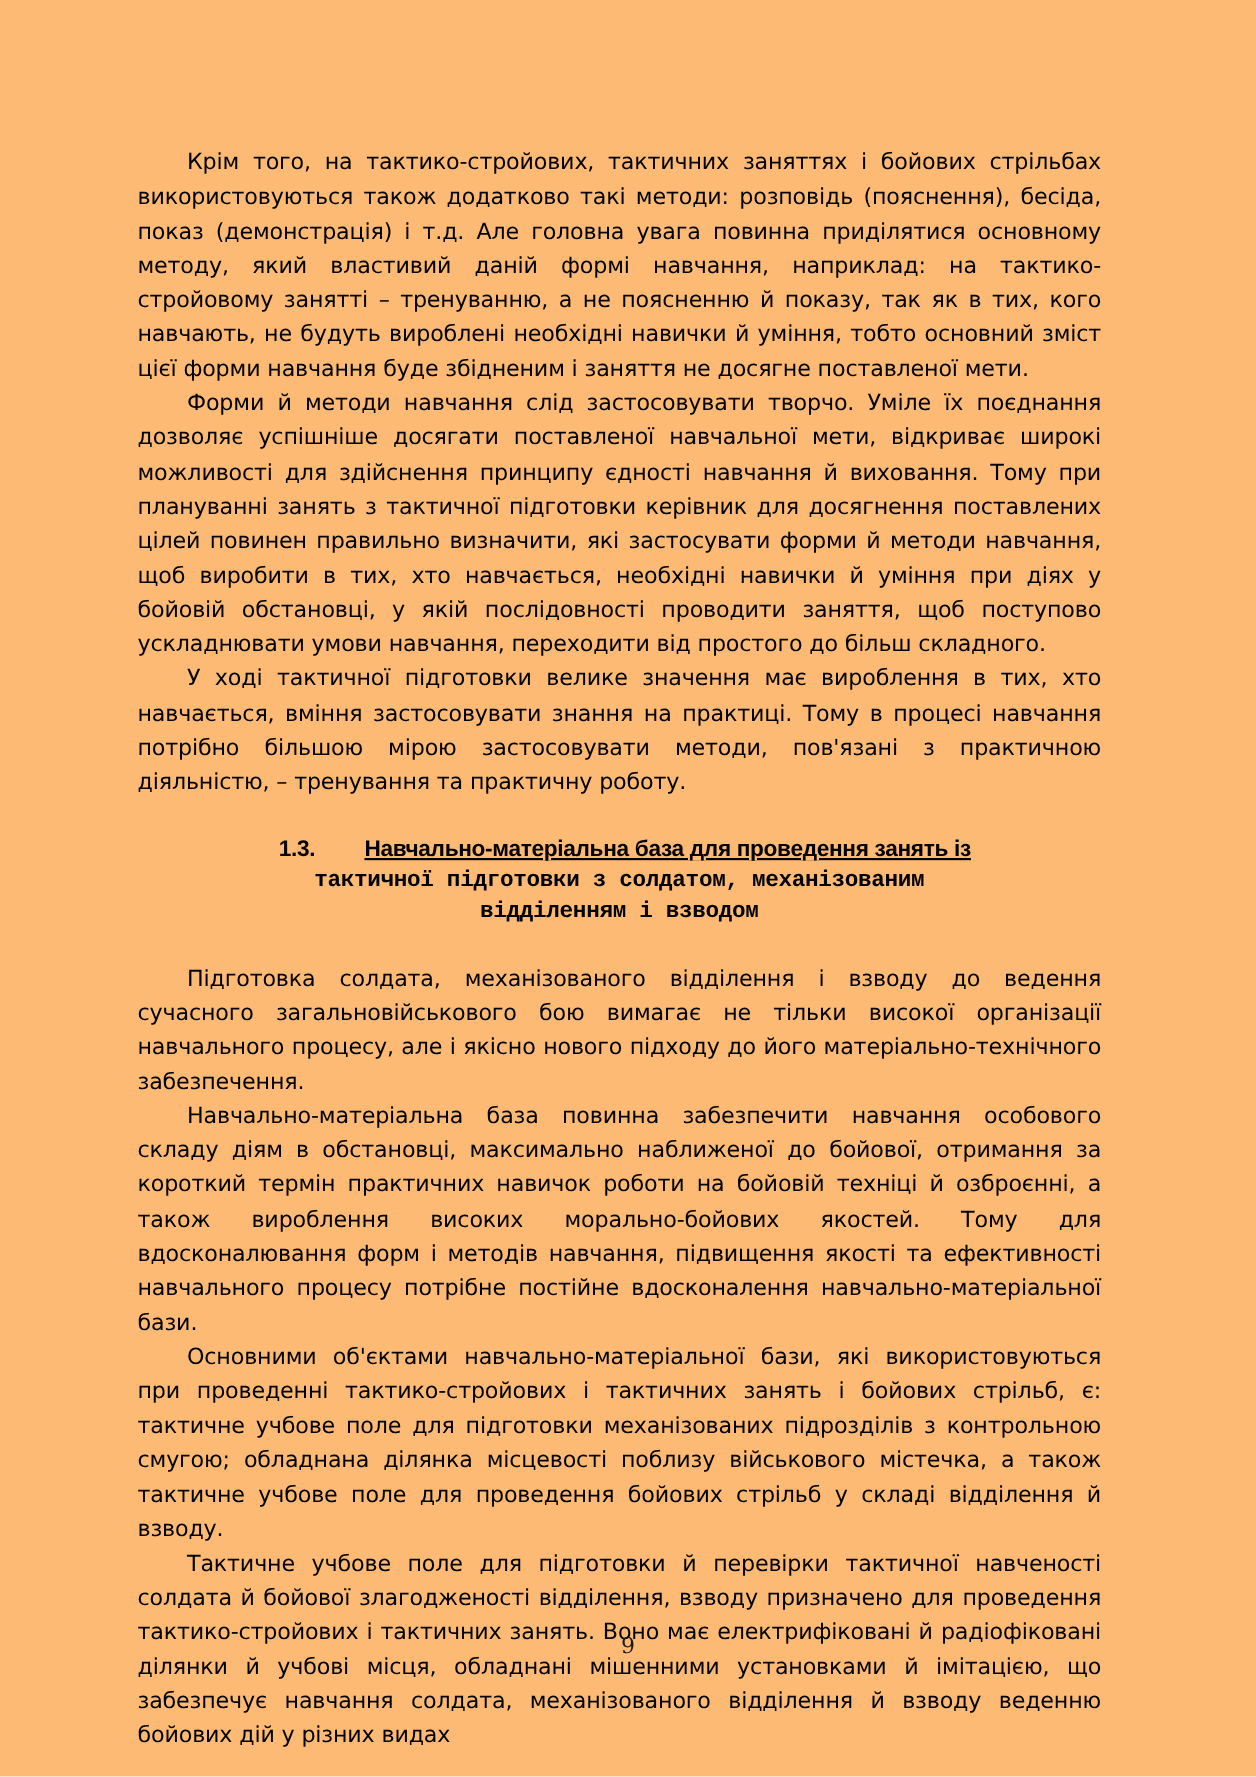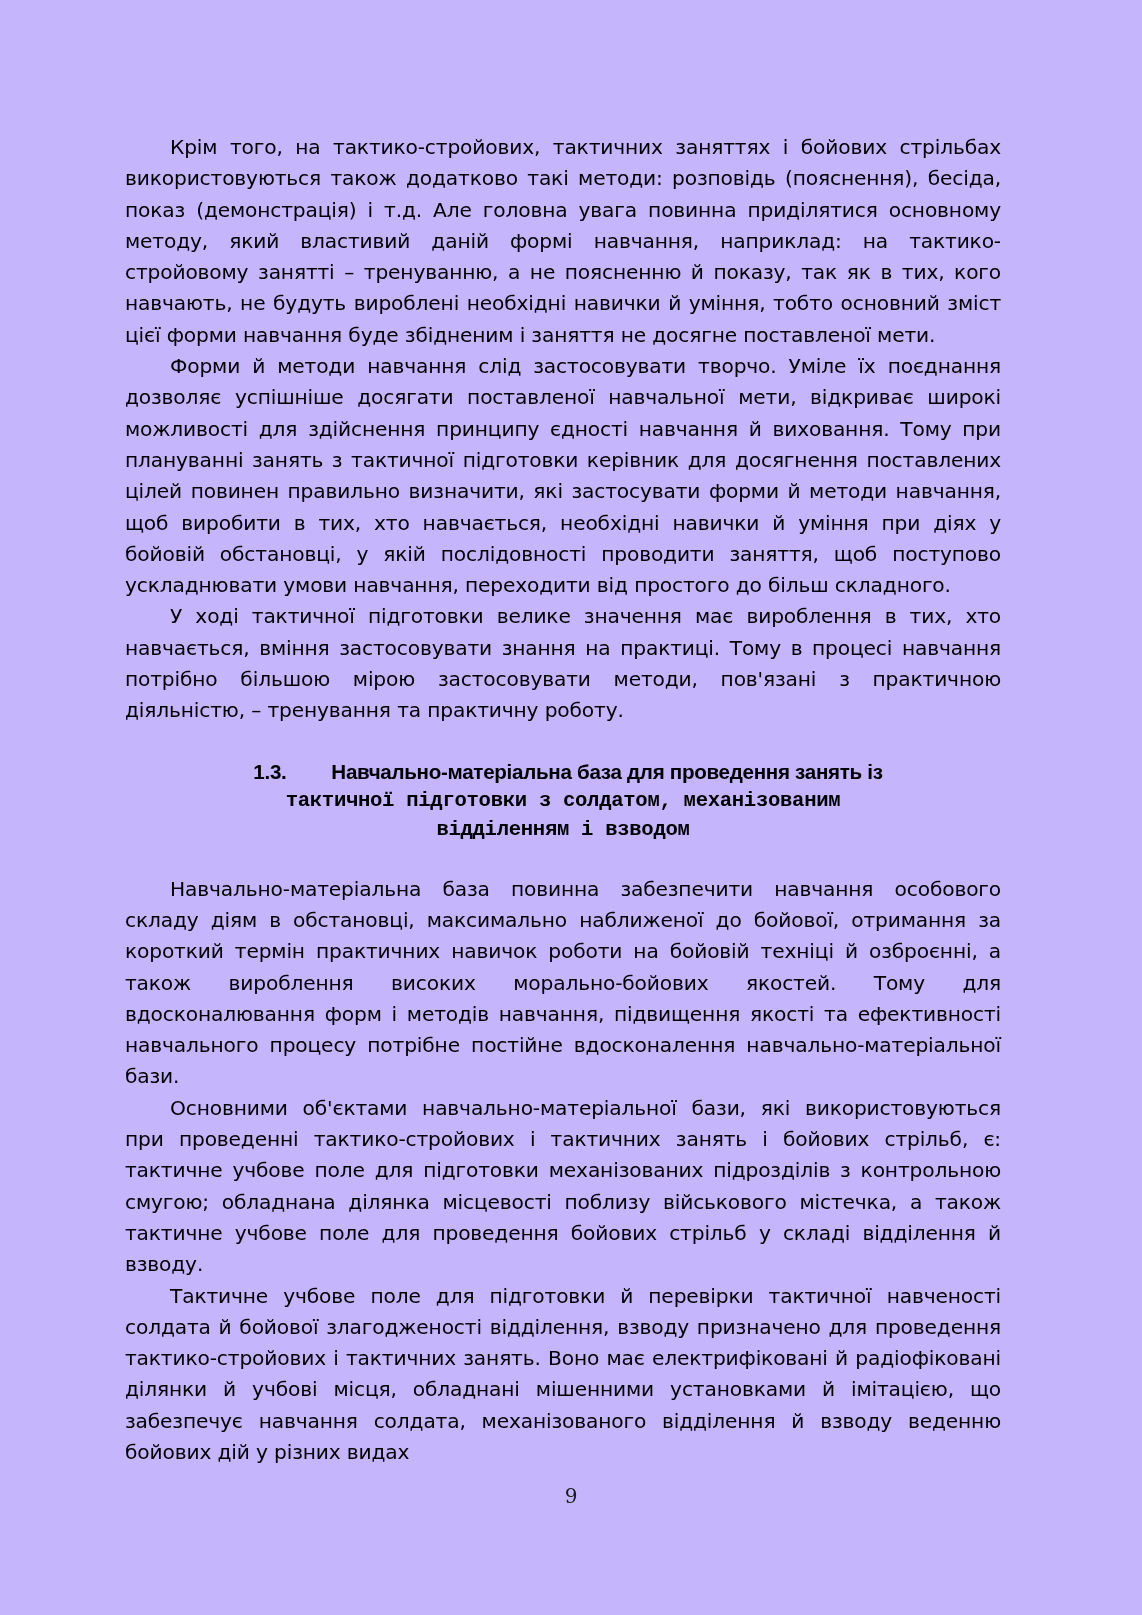--- a/index.html
+++ b/index.html
@@ -5,21 +5,21 @@
 <style>
   html, body {
     margin: 0;
     padding: 0;
     background: #ffffff;
   }
   .page {
     position: relative;
     width: 1142px;
     height: 1615px;
-    background: #c4b5fd;
+    background: #fdba74;
     margin: 0 auto;
     overflow: hidden;
     font-family: "DejaVu Sans", sans-serif;
     color: #000000;
   }
   .content {
     position: absolute;
     left: 125px;
     top: 132px;
     width: 876px;
@@ -52,20 +52,21 @@
     letter-spacing: -0.3px;
   }
   .heading-block {
     margin-top: 30px;
     margin-bottom: 30px;
     width: 876px;
   }
   .heading-line-1 {
     display: block;
     padding-left: 10px;
+    text-decoration: underline;
   }
   .heading-num {
     display: inline-block;
     width: 78px;
     text-align: left;
     font-family: "Liberation Sans", sans-serif;
   }
   .heading-line-2,
   .heading-line-3 {
     display: block;
@@ -97,20 +98,21 @@
     <p class="body-par">У ході тактичної підготовки велике значення має вироблення в тих, хто навчається, вміння застосовувати знання на практиці. Тому в процесі навчання потрібно більшою мірою застосовувати методи, пов'язані з практичною діяльністю, – тренування та практичну роботу.</p>
 
     <div class="heading-block">
       <div class="section-heading">
         <span class="heading-line-1"><span class="heading-num">1.3.</span><span>Навчально-матеріальна база для проведення занять із</span></span>
         <span class="heading-line-2">тактичної підготовки з солдатом, механізованим</span>
         <span class="heading-line-3">відділенням і взводом</span>
       </div>
     </div>
 
+    <p class="body-par">Підготовка солдата, механізованого відділення і взводу до ведення сучасного загальновійськового бою вимагає не тільки високої організації навчального процесу, але і якісно нового підходу до його матеріально-технічного забезпечення.</p>
 
     <p class="body-par">Навчально-матеріальна база повинна забезпечити навчання особового складу діям в обстановці, максимально наближеної до бойової, отримання за короткий термін практичних навичок роботи на бойовій техніці й озброєнні, а також вироблення високих морально-бойових якостей. Тому для вдосконалювання форм і методів навчання, підвищення якості та ефективності навчального процесу потрібне постійне вдосконалення навчально-матеріальної бази.</p>
 
     <p class="body-par">Основними об'єктами навчально-матеріальної бази, які використовуються при проведенні тактико-стройових і тактичних занять і бойових стрільб, є: тактичне учбове поле для підготовки механізованих підрозділів з контрольною смугою; обладнана ділянка місцевості поблизу військового містечка, а також тактичне учбове поле для проведення бойових стрільб у складі відділення й взводу.</p>
 
     <p class="body-par">Тактичне учбове поле для підготовки й перевірки тактичної навченості солдата й бойової злагодженості відділення, взводу призначено для проведення тактико-стройових і тактичних занять. Воно має електрифіковані й радіофіковані ділянки й учбові місця, обладнані мішенними установками й імітацією, що забезпечує навчання солдата, механізованого відділення й взводу веденню бойових дій у різних видах</p>
 
   </div>
 
   <div class="page-number">9</div>

